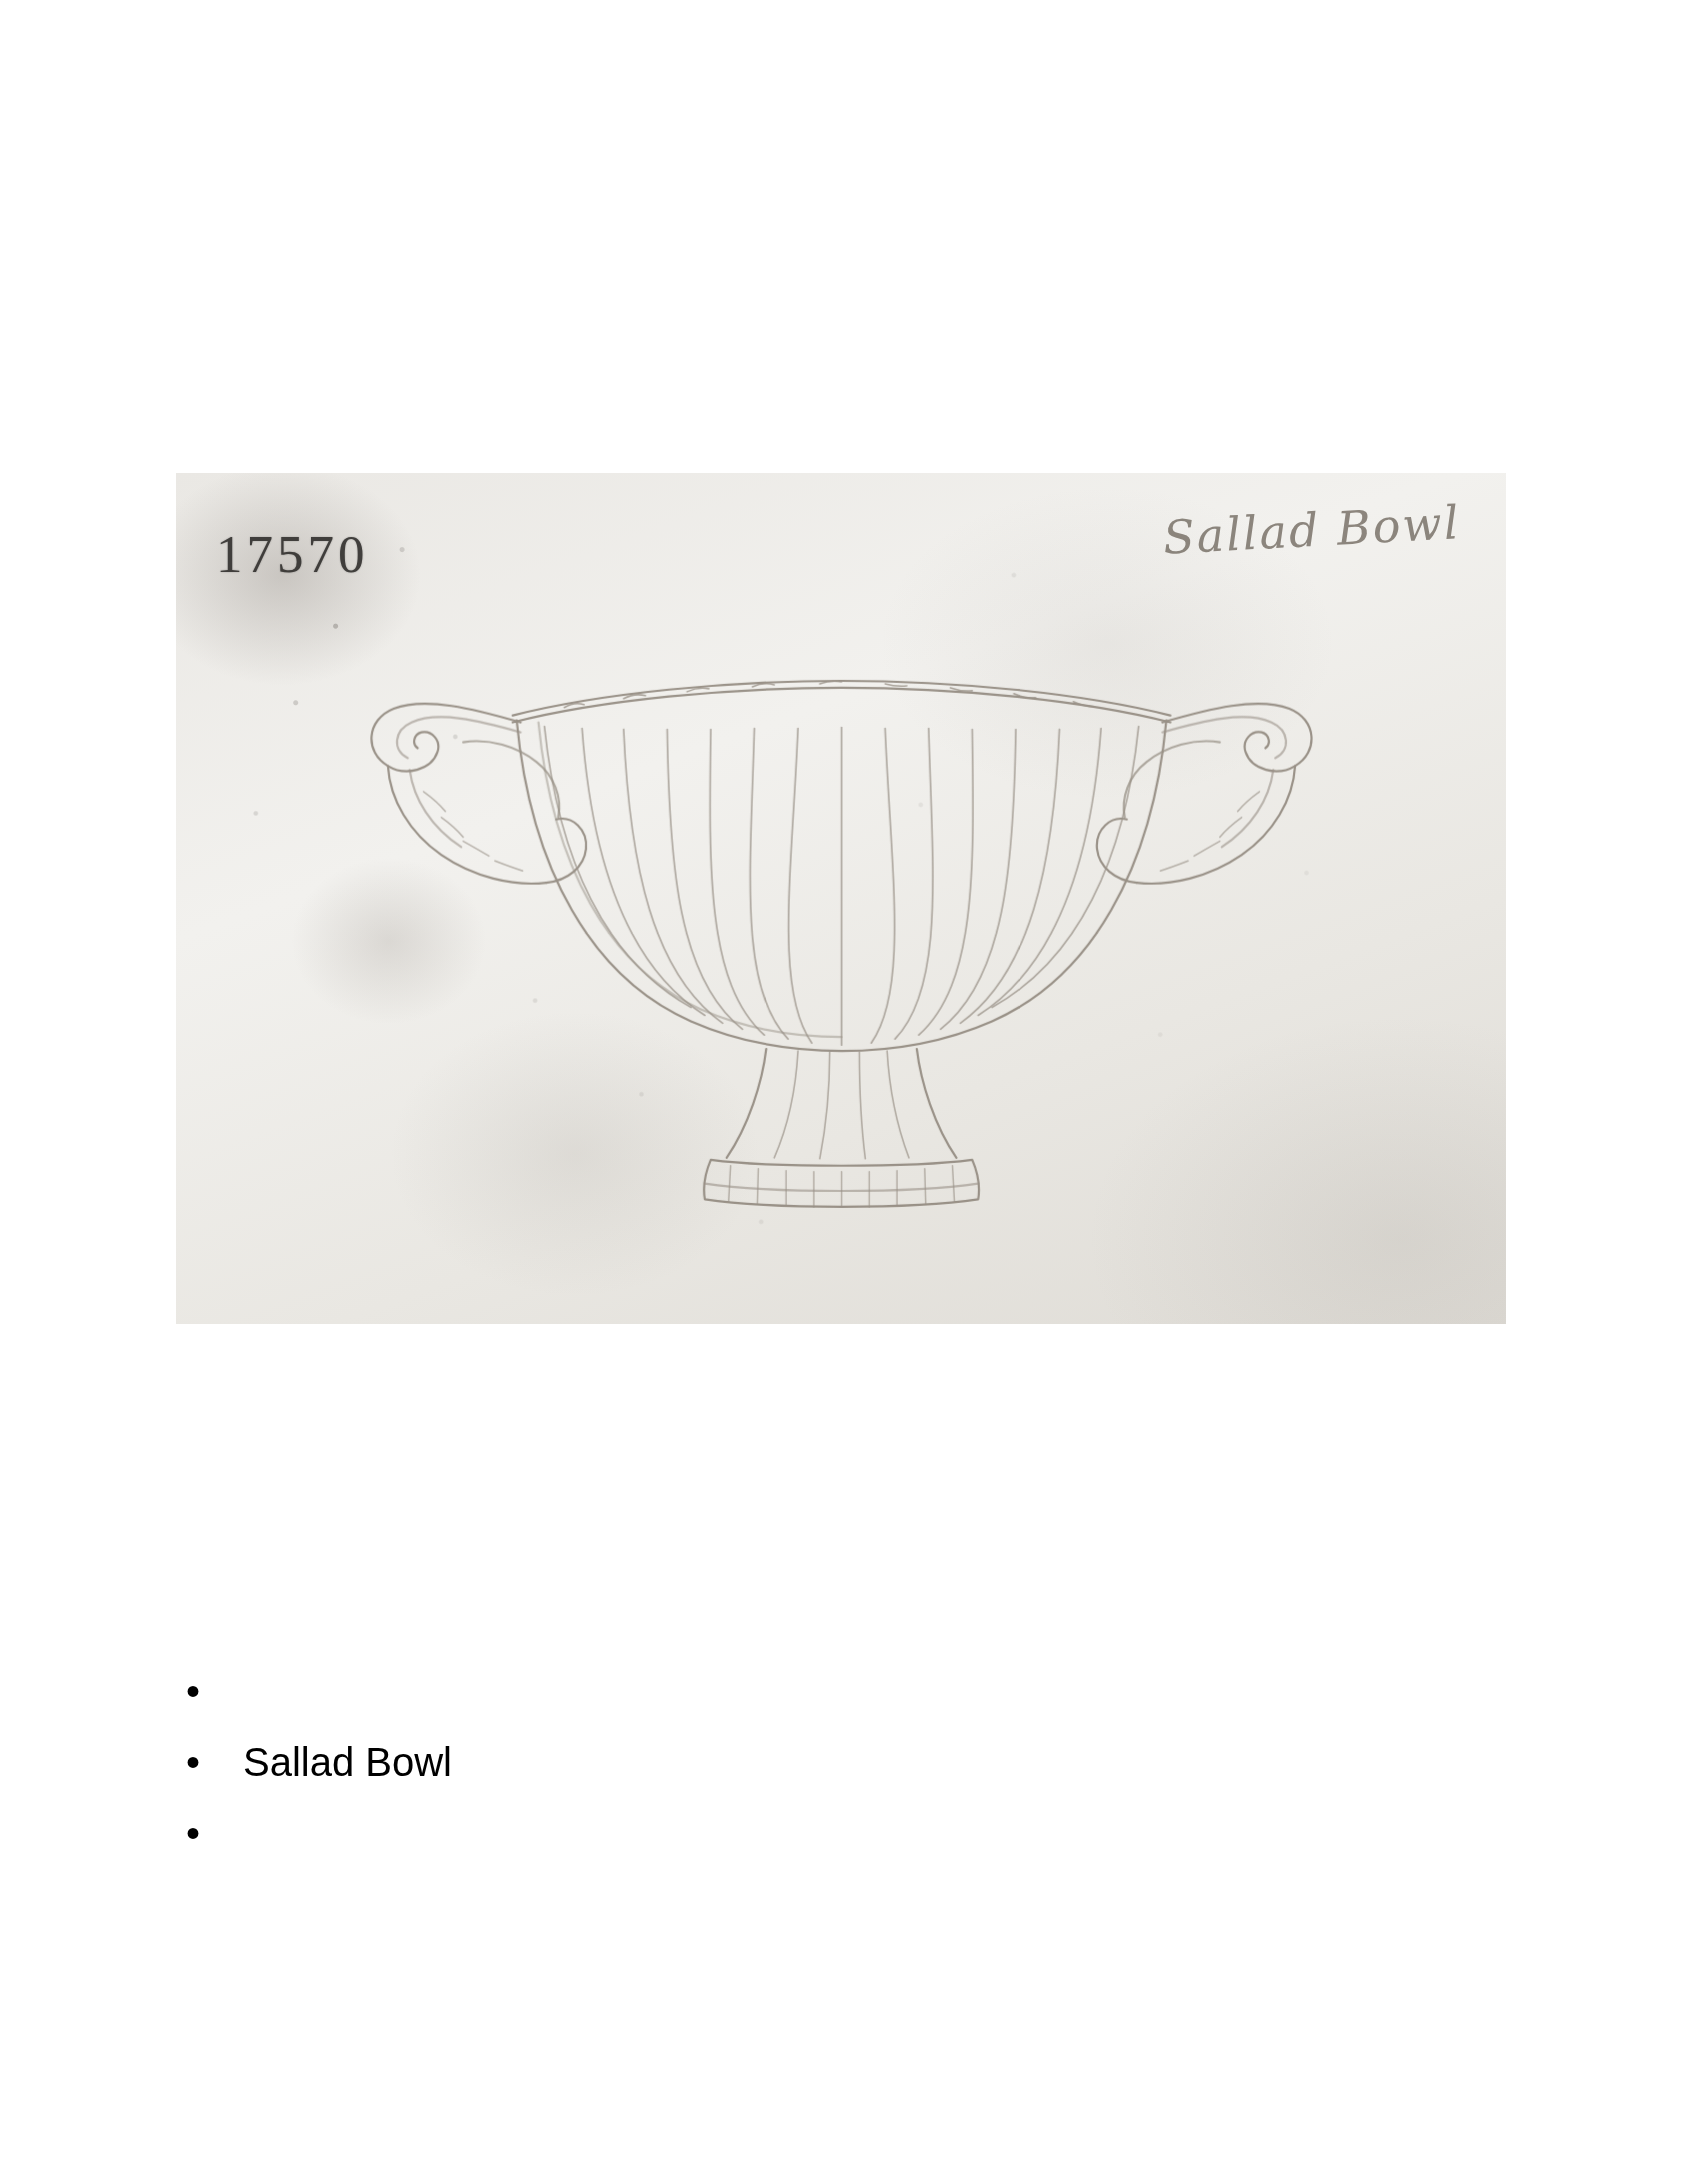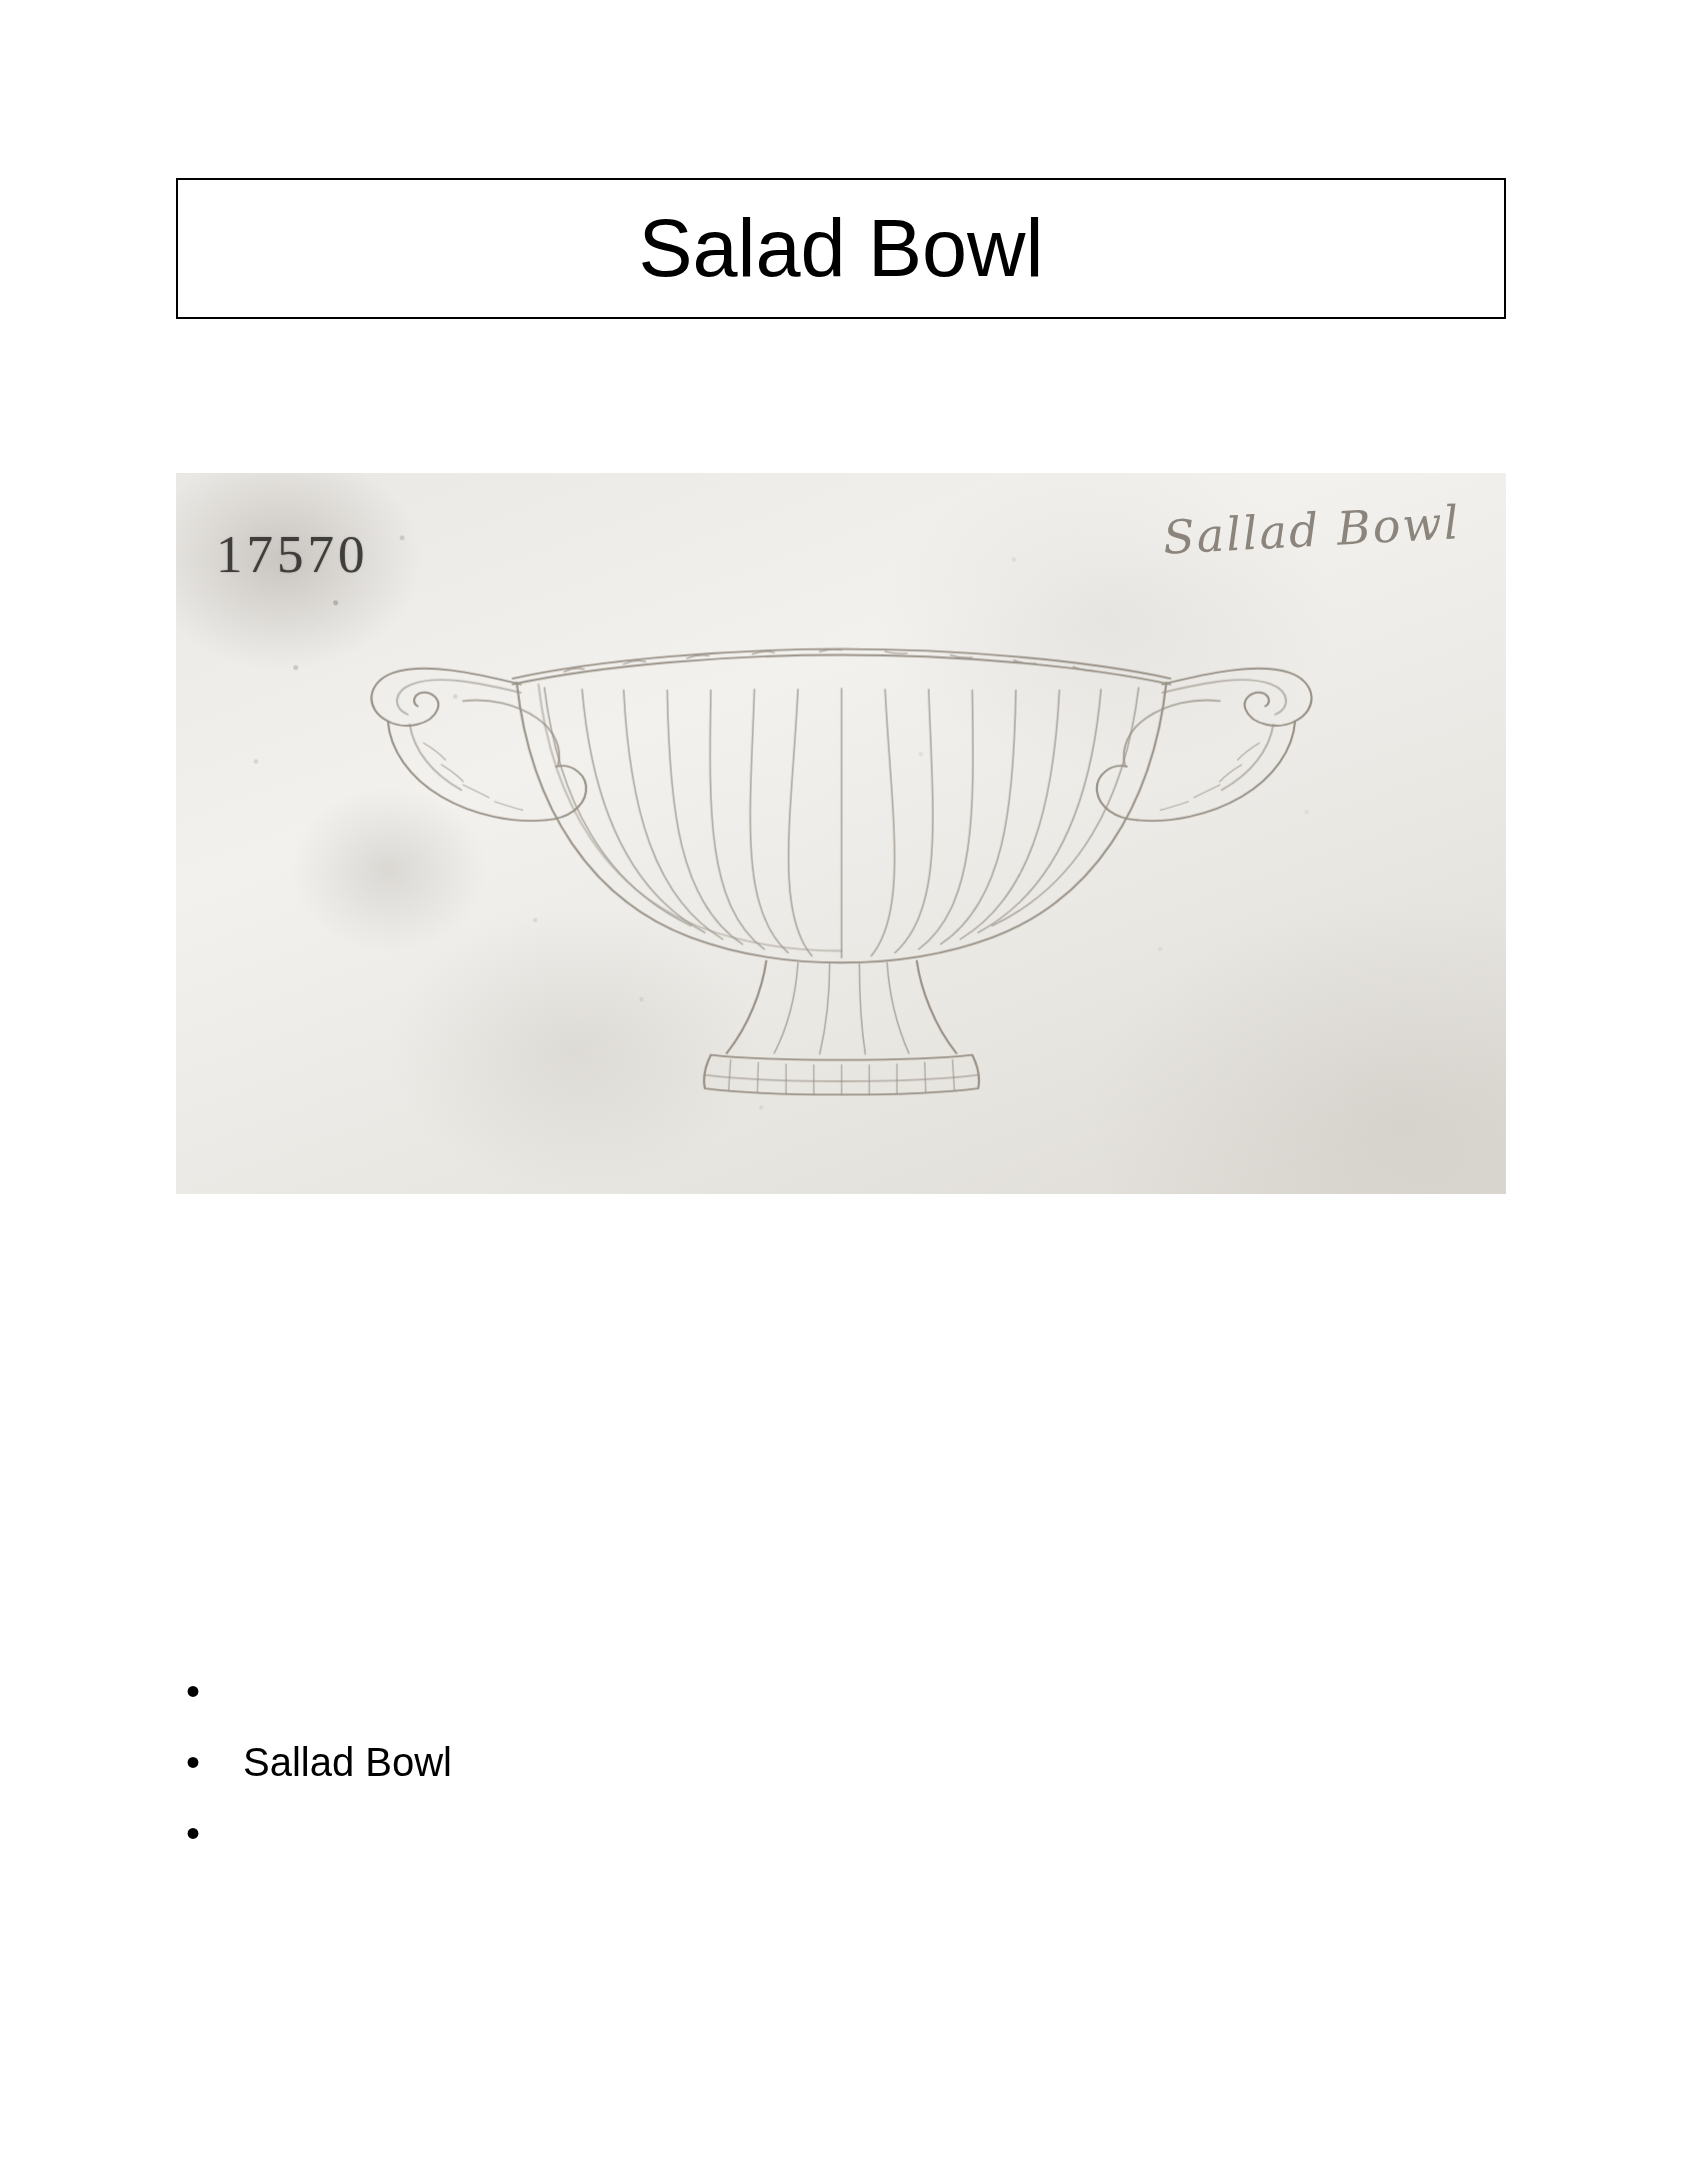--- a/index.html
+++ b/index.html
@@ -46,21 +46,21 @@
     color: #000000;
     white-space: nowrap;
   }
 
   
   .photo-frame {
     position: absolute;
     left: 176px;
     top: 473px;
     width: 1330px;
-    height: 721px;
+    height: 851px;
     overflow: hidden;
     background: #efeeec;
   }
   .photo-bg {
     position: absolute;
     inset: 0;
     background:
       radial-gradient(ellipse 198px 158px at 8% 12%, rgba(120,112,105,0.30), rgba(120,112,105,0) 70%),
       radial-gradient(ellipse 139px 119px at 16% 55%, rgba(140,132,124,0.22), rgba(140,132,124,0) 70%),
       radial-gradient(ellipse 257px 198px at 30% 80%, rgba(150,144,136,0.16), rgba(150,144,136,0) 72%),
@@ -146,23 +146,20 @@
   .bullet-text .tabgap {
     display: inline-block;
     width: 61px;
   }
 </style>
 </head>
 <body>
 
 <div class="page">
 
-  <div class="title-box">
-    <div class="title-text">Salad Bowl</div>
-  </div>
 
   <div class="photo-frame">
     <div class="photo-bg"></div>
     <div class="photo-speckle"></div>
 
     <svg class="photo-svg" viewBox="0 0 1343 860" preserveAspectRatio="none">
       <g fill="none" stroke="#8a8176" stroke-width="2.2" stroke-linecap="round" stroke-linejoin="round" opacity="0.85">
 
         <path d="M 340 245 C 430 222 560 210 672 210 C 784 210 914 222 1004 245"></path>
         <path d="M 340 252 C 430 229 560 217 672 217 C 784 217 914 229 1004 252"></path>

